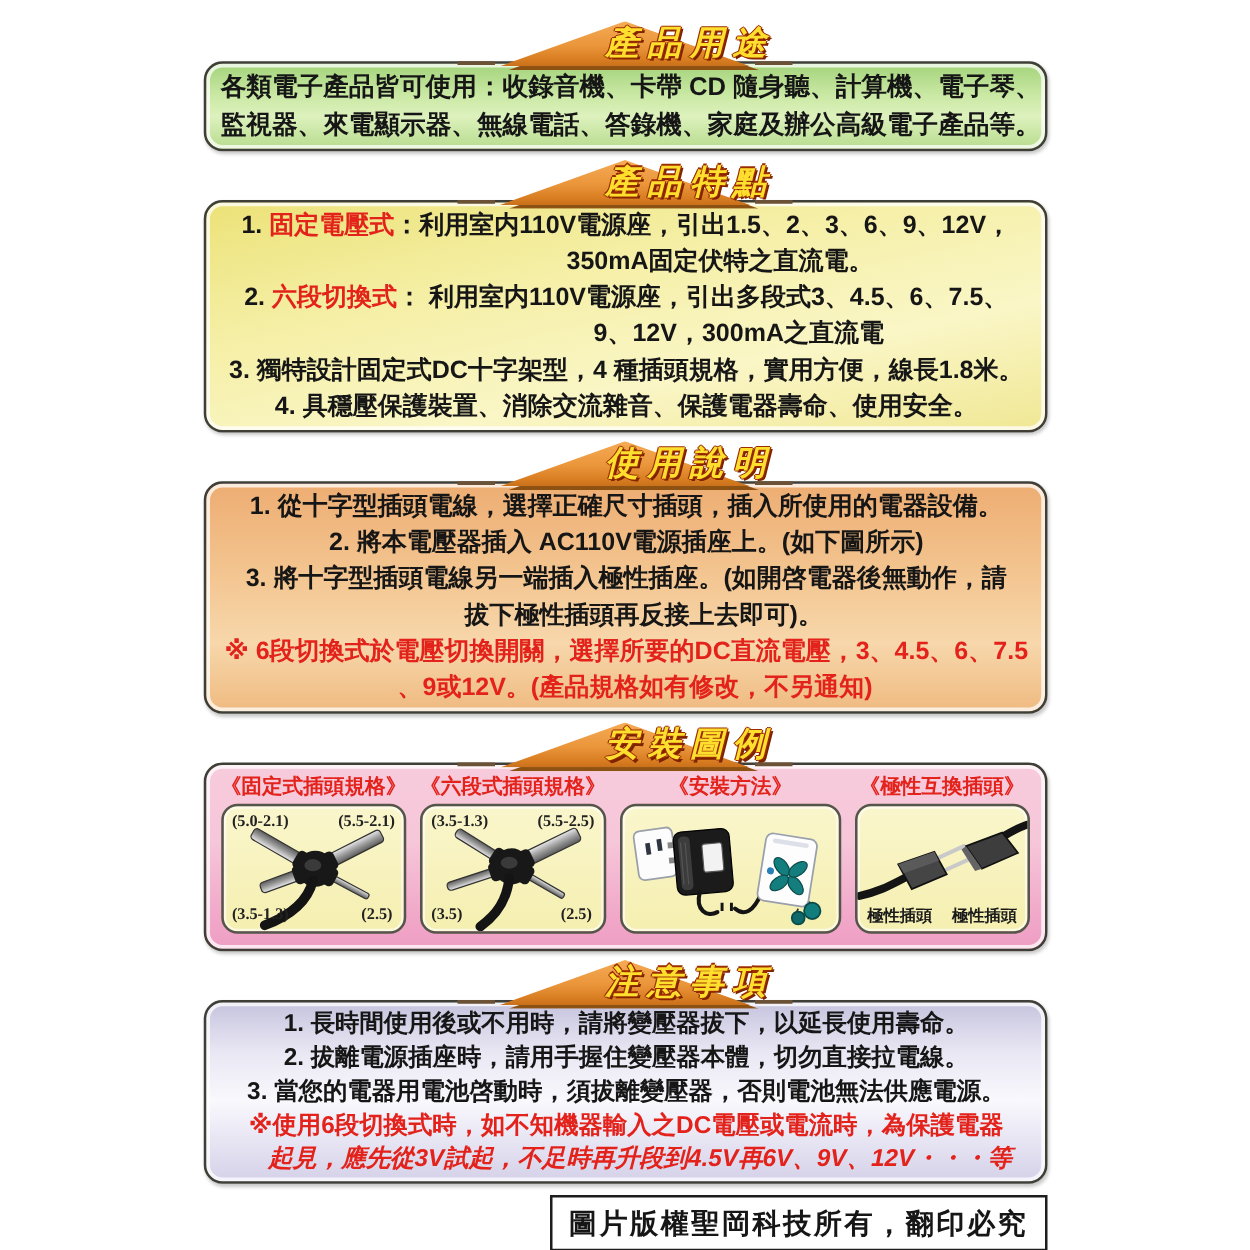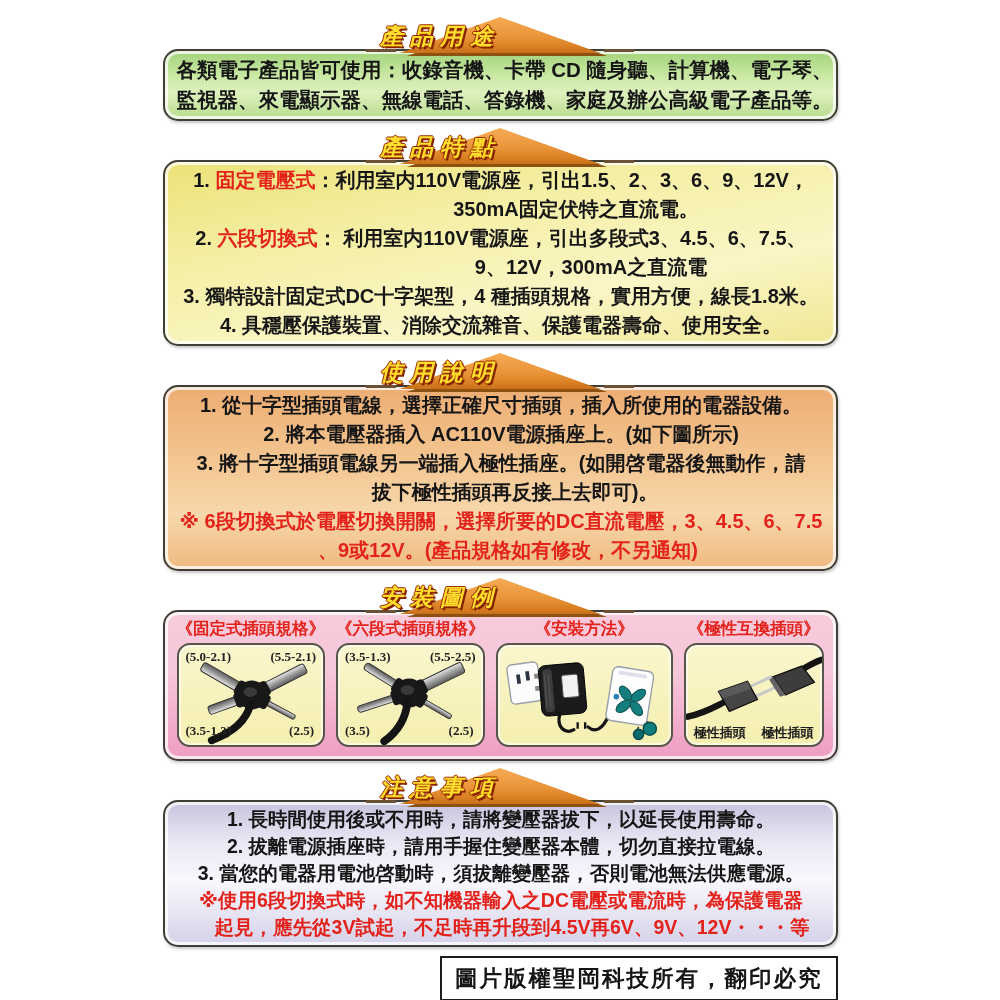--- a/index.html
+++ b/index.html
@@ -13,23 +13,23 @@
   
   .hdr{position:relative;width:240px;height:40px;margin:6px auto -7px;z-index:3;}
   .hdr.first{margin-top:0;}
   .tri{position:absolute;left:20px;bottom:3px;width:200px;height:36px;
        clip-path:polygon(50% 0,0 100%,100% 100%);}
   .tri-shadow{transform:translate(7px,3px);background:#8d5212;}
   .tri-main{background:linear-gradient(180deg,#f5ab55 0%,#ea953a 55%,#d87d22 85%,#c9701b 100%);}
   .hdr::before,.hdr::after{content:"";position:absolute;bottom:4px;width:30px;height:3px;background:#6b5136;}
   .hdr::before{left:-14px;}
   .hdr::after{right:-14px;}
-  .hdr-label{position:absolute;left:0;right:0;bottom:4px;text-align:left;
+  .hdr-label{position:absolute;left:0;right:0;bottom:4px;text-align:right;
     font-family:"DejaVu Serif","Liberation Serif",serif;font-style:italic;font-weight:bold;
-    font-size:23px;letter-spacing:7px;color:#ffdf2e;
+    font-size:27px;letter-spacing:7px;color:#ffdf2e;
     text-shadow:-1px 0 0 #9c2d00,1px 0 0 #9c2d00,0 -1px 0 #9c2d00,0 1px 0 #9c2d00,2px 2px 0 #7c2300;}
 
   
   .box{position:relative;z-index:1;border:2px solid #3f3f37;border-radius:15px;
        box-shadow:inset 0 0 0 3px rgba(255,255,255,.75),1px 2px 3px rgba(0,0,0,.22);
        padding:4px 10px 4px 12px;font-weight:bold;color:#161616;overflow:hidden;}
   .box p{margin:0;white-space:nowrap;text-align:center;}
   .box-green{background:linear-gradient(180deg,#a3d37b 0%,#cbe9a5 38%,#ddf1bd 62%,#b7dc8e 100%);
              font-size:20.5px;line-height:30px;padding-top:4px;padding-bottom:4px;}
   .box-yellow{background:linear-gradient(168deg,#ece278 0%,#f5efa6 35%,#faf6c6 68%,#f0e794 100%);
@@ -38,21 +38,21 @@
               font-size:20px;line-height:29px;}
   .box-pink{background:linear-gradient(180deg,#f7cbdc 0%,#f6c6d9 42%,#f1a8c9 82%,#ee9ec3 100%);
             padding:6px 12px 12px 12px;}
   .box-lav{background:linear-gradient(180deg,#c6c4de 0%,#e9e7f3 28%,#f9f8fd 55%,#d5d1e9 100%);
            font-size:19.5px;line-height:27px;}
   .red{color:#e3231b;}
   .ind150{padding-left:150px;}
   .ind180{padding-left:180px;}
   .ind28{padding-left:28px;}
   .ind14{padding-left:14px;}
-  .ind22{padding-left:22px;}
+  .ind22{padding-left:22px;font-style:italic;}
 
   
   .panels{display:flex;gap:11px;}
   .pcol{display:flex;flex-direction:column;font-family:Liberation Serif, serif;}
   .pcol1{width:150px;}.pcol2{width:152px;}.pcol3{width:188px;}.pcol4{width:148px;}
   .ptitle{color:#e3231b;font-weight:bold;font-size:16.5px;text-align:center;line-height:22px;margin-bottom:3px;white-space:nowrap;}
   .panel{position:relative;height:100px;border:2px solid#55554a;border-radius:13px;
          background:linear-gradient(180deg,#faf6cc,#f5efb0);box-shadow:inset 0 0 0 2px rgba(255,255,255,.6);}
   .panel svg{position:absolute;inset:0;width:100%;height:100%;}
   .plabel{position:absolute;font-size:13px;font-weight:bold;color:#222;z-index:2;}

